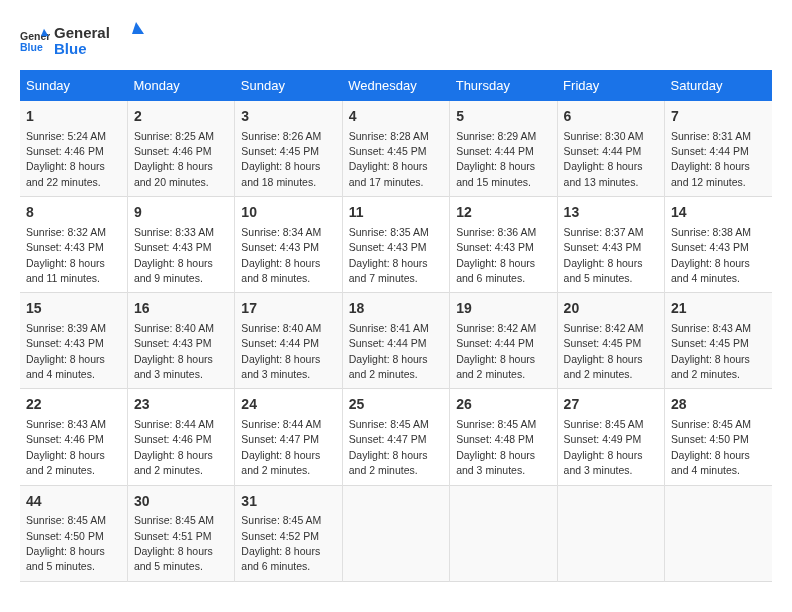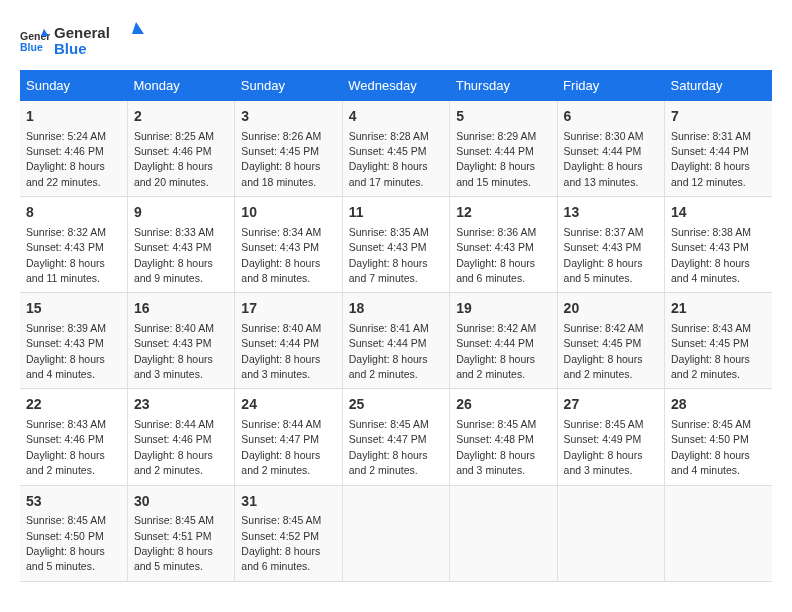--- a/index.html
+++ b/index.html
@@ -154,21 +154,21 @@
       <tr>
         <td><span class="day-num">22</span><span class="cell-text">Sunrise: 8:43 AM</span><br><span class="cell-text">Sunset: 4:46 PM</span><br><span class="cell-text">Daylight: 8 hours and 2 minutes.</span></td>
         <td><span class="day-num">23</span><span class="cell-text">Sunrise: 8:44 AM</span><br><span class="cell-text">Sunset: 4:46 PM</span><br><span class="cell-text">Daylight: 8 hours and 2 minutes.</span></td>
         <td><span class="day-num">24</span><span class="cell-text">Sunrise: 8:44 AM</span><br><span class="cell-text">Sunset: 4:47 PM</span><br><span class="cell-text">Daylight: 8 hours and 2 minutes.</span></td>
         <td><span class="day-num">25</span><span class="cell-text">Sunrise: 8:45 AM</span><br><span class="cell-text">Sunset: 4:47 PM</span><br><span class="cell-text">Daylight: 8 hours and 2 minutes.</span></td>
         <td><span class="day-num">26</span><span class="cell-text">Sunrise: 8:45 AM</span><br><span class="cell-text">Sunset: 4:48 PM</span><br><span class="cell-text">Daylight: 8 hours and 3 minutes.</span></td>
         <td><span class="day-num">27</span><span class="cell-text">Sunrise: 8:45 AM</span><br><span class="cell-text">Sunset: 4:49 PM</span><br><span class="cell-text">Daylight: 8 hours and 3 minutes.</span></td>
         <td><span class="day-num">28</span><span class="cell-text">Sunrise: 8:45 AM</span><br><span class="cell-text">Sunset: 4:50 PM</span><br><span class="cell-text">Daylight: 8 hours and 4 minutes.</span></td>
       </tr>
       <tr>
-        <td><span class="day-num">53</span><span class="cell-text">Sunrise: 8:45 AM</span><br><span class="cell-text">Sunset: 4:50 PM</span><br><span class="cell-text">Daylight: 8 hours and 5 minutes.</span></td>
+        <td><span class="day-num">44</span><span class="cell-text">Sunrise: 8:45 AM</span><br><span class="cell-text">Sunset: 4:50 PM</span><br><span class="cell-text">Daylight: 8 hours and 5 minutes.</span></td>
         <td><span class="day-num">30</span><span class="cell-text">Sunrise: 8:45 AM</span><br><span class="cell-text">Sunset: 4:51 PM</span><br><span class="cell-text">Daylight: 8 hours and 5 minutes.</span></td>
         <td><span class="day-num">31</span><span class="cell-text">Sunrise: 8:45 AM</span><br><span class="cell-text">Sunset: 4:52 PM</span><br><span class="cell-text">Daylight: 8 hours and 6 minutes.</span></td>
         <td></td>
         <td></td>
         <td></td>
         <td></td>
       </tr>
     </tbody>
 </table>
 

